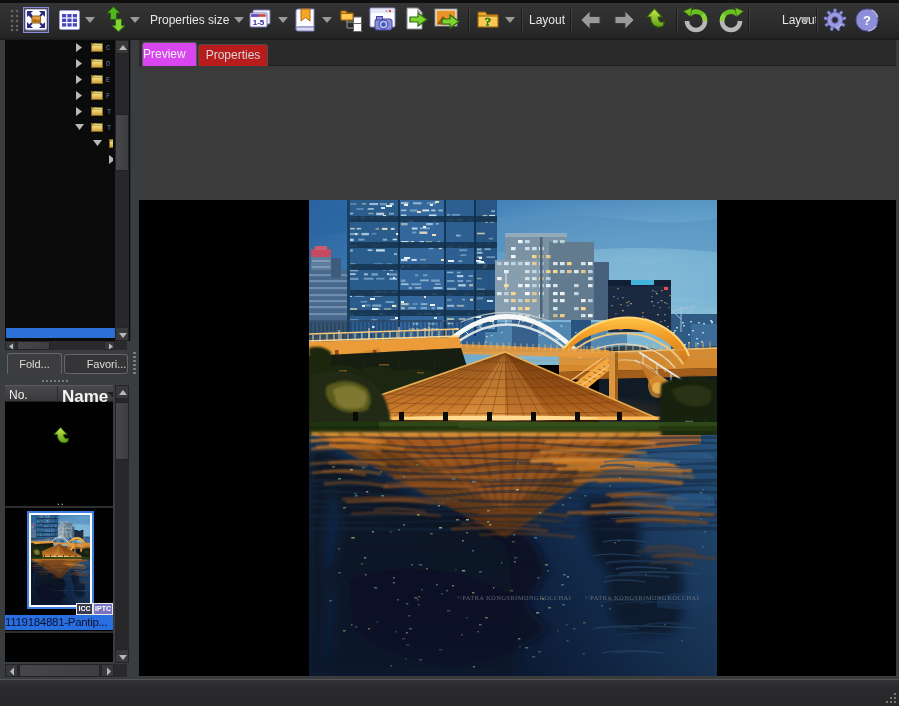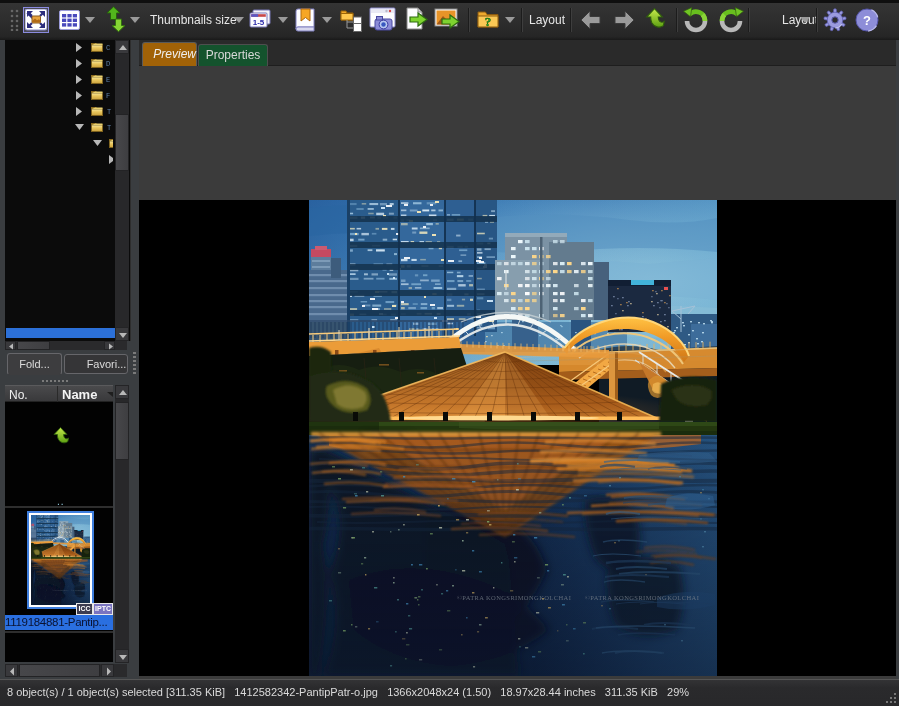--- a/index.html
+++ b/index.html
@@ -75,21 +75,21 @@
         <rect x="13.8" y="13.2" width="4.2" height="3.4"></rect>
     </g>
   </svg>
   <div class="abs darr" style="left:85px;top:17px;"></div>
 
   <svg class="abs" style="left:104px;top:6px;" width="24" height="27" viewBox="0 0 24 27">
     <path d="M6.5 13.5 L6.5 7 L3 7 L9.5 0.8 L16 7 L12.5 7 L12.5 13.5 Z" fill="#52b61c" stroke="#27600c" stroke-width="1"></path>
     <path d="M11.5 13 L11.5 19.5 L8 19.5 L14.5 25.7 L21 19.5 L17.5 19.5 L17.5 13 Z" fill="#86d434" stroke="#336d10" stroke-width="1"></path>
   </svg>
   <div class="abs darr" style="left:130px;top:17px;"></div>
-  <span class="abs tbtxt" style="left:150px;top:13px;">Thumbnails size</span>
+  <span class="abs tbtxt" style="left:150px;top:13px;">Properties size</span>
   <div class="abs darr" style="left:234px;top:17px;"></div>
 
   <svg class="abs" style="left:249px;top:9px;" width="23" height="22" viewBox="0 0 23 22">
     <rect x="4" y="1" width="17" height="14" rx="1" fill="#f4f4f8" stroke="#7878b8"></rect>
     <rect x="1" y="4" width="17" height="14" rx="1" fill="#fdfdff" stroke="#7878b8"></rect>
     <rect x="2.2" y="5.2" width="14.6" height="2.6" fill="#c84848"></rect>
     <rect x="2.2" y="5.2" width="7" height="2.6" fill="#5858c8"></rect>
     <text x="9.5" y="15.6" font-family="Liberation Sans" font-size="8" font-weight="bold" fill="#2828a8" text-anchor="middle">1-5</text>
   </svg>
   <div class="abs darr" style="left:278px;top:17px;"></div>
@@ -296,21 +296,21 @@
       <rect x="8" y="1" width="2" height="2"></rect>
       <rect x="12" y="1" width="2" height="2"></rect>
       <rect x="16" y="1" width="2" height="2"></rect>
       <rect x="20" y="1" width="2" height="2"></rect>
       <rect x="24" y="1" width="2" height="2"></rect>
     </g>
 </svg>
 
 <div class="abs" style="left:5px;top:385px;width:108px;height:17px;background:linear-gradient(#4a4a4c,#39393b);border-top:1px solid #5a5a5c;border-bottom:1px solid #222;box-sizing:border-box;">
   <span style="position:absolute;left:4px;top:2px;font-size:12px;color:#f0f0f0;">No.</span>
-  <span style="position:absolute;left:57px;top:1px;font-size:13px;font-weight:bold;color:#f4f4f4;">Name</span>
+  <span style="position:absolute;left:57px;top:1px;font-size:17px;font-weight:bold;color:#f4f4f4;">Name</span>
   <div style="position:absolute;left:52px;top:0;width:1px;height:16px;background:#2a2a2a;"></div>
   <svg style="position:absolute;left:101px;top:5px;" width="8" height="7">
       <path d="M1 1 L7 1 L7 6 Z" fill="#1e1e1e"></path>
     </svg>
 </div>
 
 <div class="abs vscroll" style="left:115px;top:385px;height:278px;"></div>
 <div class="abs sbtn" style="left:115px;top:385px;width:14px;height:14px;">
   <svg width="14" height="14">
       <path d="M3 9 L7 4 L11 9 Z" fill="#b8b8b8"></path>
@@ -357,22 +357,22 @@
     </svg>
 </div>
 <div class="abs sthumb" style="left:19px;top:664px;width:81px;height:13px;"></div>
 <div class="abs sbtn" style="left:101px;top:664px;width:13px;height:13px;">
   <svg width="13" height="13">
       <path d="M5 2.5 L9 6.5 L5 10.5 Z" fill="#b8b8b8"></path>
     </svg>
 </div>
 
 <div class="abs" style="left:139px;top:40px;width:757px;height:26px;background:#2a2a2a;border-bottom:1px solid #1e1e1e;box-sizing:border-box;"></div>
-<div class="abs" style="left:142px;top:42px;width:55px;height:24px;background:#a16207;border:1px solid #5a5a5a;border-bottom:none;border-radius:3px 3px 0 0;color:#efefef;font-size:12px;text-align:right;line-height:23px;box-sizing:border-box;font-style:italic;">Preview</div>
-<div class="abs" style="left:198px;top:44px;width:70px;height:22px;background:#14532d;border:1px solid #4e4e4e;border-bottom:none;border-radius:3px 3px 0 0;color:#d8d8d8;font-size:12px;text-align:center;line-height:21px;box-sizing:border-box;">Properties</div>
+<div class="abs" style="left:142px;top:42px;width:55px;height:24px;background:#d946ef;border:1px solid #5a5a5a;border-bottom:none;border-radius:3px 3px 0 0;color:#efefef;font-size:12px;text-align:left;line-height:23px;box-sizing:border-box;">Preview</div>
+<div class="abs" style="left:198px;top:44px;width:70px;height:22px;background:#b91c1c;border:1px solid #4e4e4e;border-bottom:none;border-radius:3px 3px 0 0;color:#d8d8d8;font-size:12px;text-align:center;line-height:21px;box-sizing:border-box;">Properties</div>
 <div class="abs" style="left:139px;top:66px;width:757px;height:613px;background:#3b3b3b;"></div>
 <div class="abs" style="left:139px;top:200px;width:757px;height:476px;background:#000;"></div>
 <div class="abs" id="photo" style="left:309px;top:200px;width:408px;height:476px;">
     <svg width="408" height="476" viewBox="0 0 408 476">
       <g id="photoroot">
 <defs>
 <linearGradient id="sky" x1="0" y1="0" x2="0" y2="1">
  <stop offset="0" stop-color="#3474b1"></stop>
             <stop offset="0.55" stop-color="#4e92c4"></stop>
             <stop offset="1" stop-color="#7cb6d2"></stop>
@@ -1479,21 +1479,20 @@
 <rect x="0" y="235" width="408" height="241" fill="url(#waterRv)" opacity="0.6"></rect>
 <text x="148" y="400" font-family="Liberation Serif" font-size="6.5" fill="#7a828c" opacity="0.75" letter-spacing="0.4">©PATRA  KONGSRIMONGKOLCHAI</text>
 <text x="276" y="400" font-family="Liberation Serif" font-size="6.5" fill="#7a828c" opacity="0.75" letter-spacing="0.4">©PATRA  KONGSRIMONGKOLCHAI</text>
 </g>
     </svg>
   </div>
 
 <div class="abs" style="left:896px;top:40px;width:3px;height:639px;background:#3a3d40;"></div>
 
 <div id="status" class="abs">
-    <span style="position:absolute;left:7px;top:6px;">8 object(s) / 1 object(s) selected [311.35 KiB]&nbsp;&nbsp;&nbsp;1412582342-PantipPatr-o.jpg&nbsp;&nbsp;&nbsp;1366x2048x24 (1.50)&nbsp;&nbsp;&nbsp;18.97x28.44 inches&nbsp;&nbsp;&nbsp;311.35 KiB&nbsp;&nbsp;&nbsp;29%</span>
 <svg style="position:absolute;right:2px;bottom:2px;" width="12" height="12">
       <g fill="#777">
         <rect x="9" y="9" width="2" height="2"></rect>
         <rect x="9" y="5" width="2" height="2"></rect>
         <rect x="9" y="1" width="2" height="2"></rect>
         <rect x="5" y="9" width="2" height="2"></rect>
         <rect x="5" y="5" width="2" height="2"></rect>
         <rect x="1" y="9" width="2" height="2"></rect>
       </g>
     </svg>

